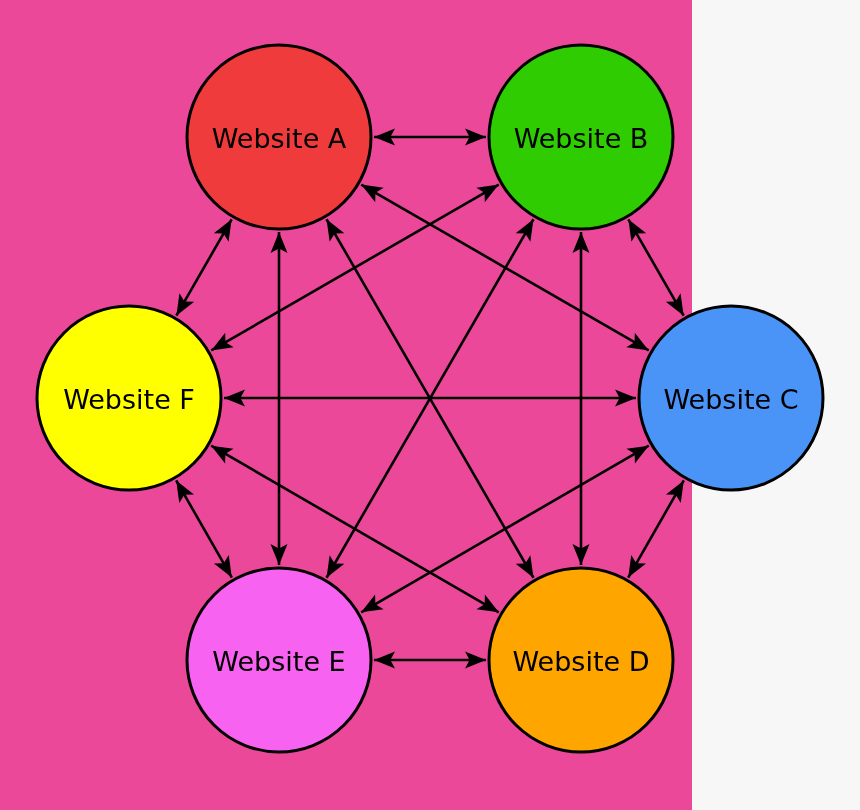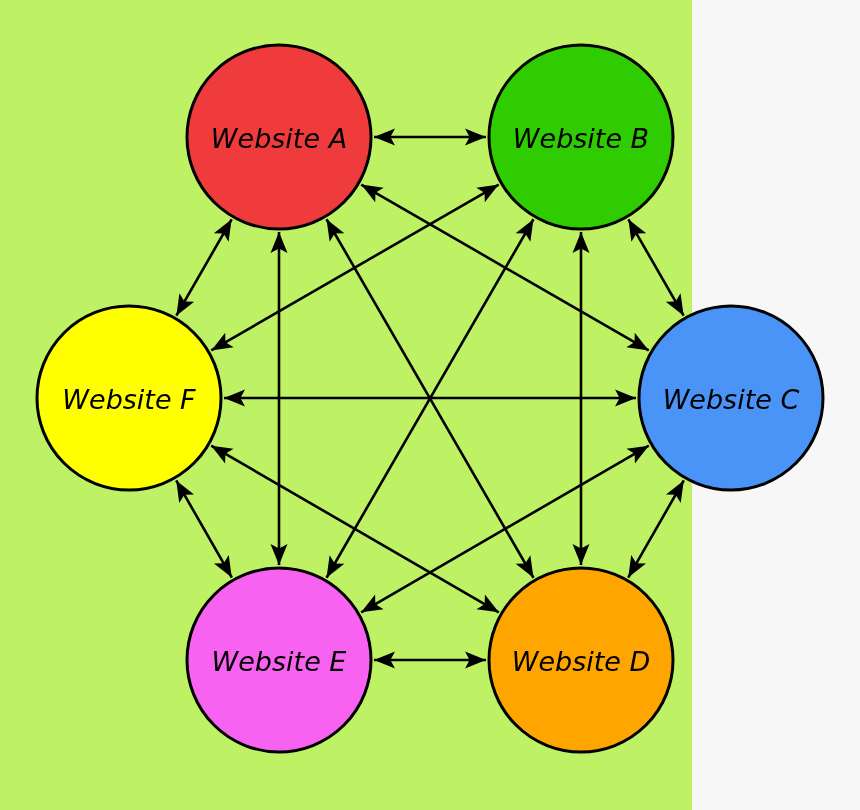--- a/index.html
+++ b/index.html
@@ -10,22 +10,21 @@
     width: 860px;
     height: 810px;
     background: #f7f7f7;
     font-family: "DejaVu Sans", sans-serif;
     overflow: hidden;
   }
   #diagram-root {
     position: relative;
     width: 692px;
     height: 810px;
-    background: #bef264;
-    font-style: italic;
+    background: #ec4899;
   }
   #graph-svg {
     display: block;
     width: 860px;
     height: 810px;
   }
   .node-circle {
     stroke: #000000;
     stroke-width: 3;
   }

